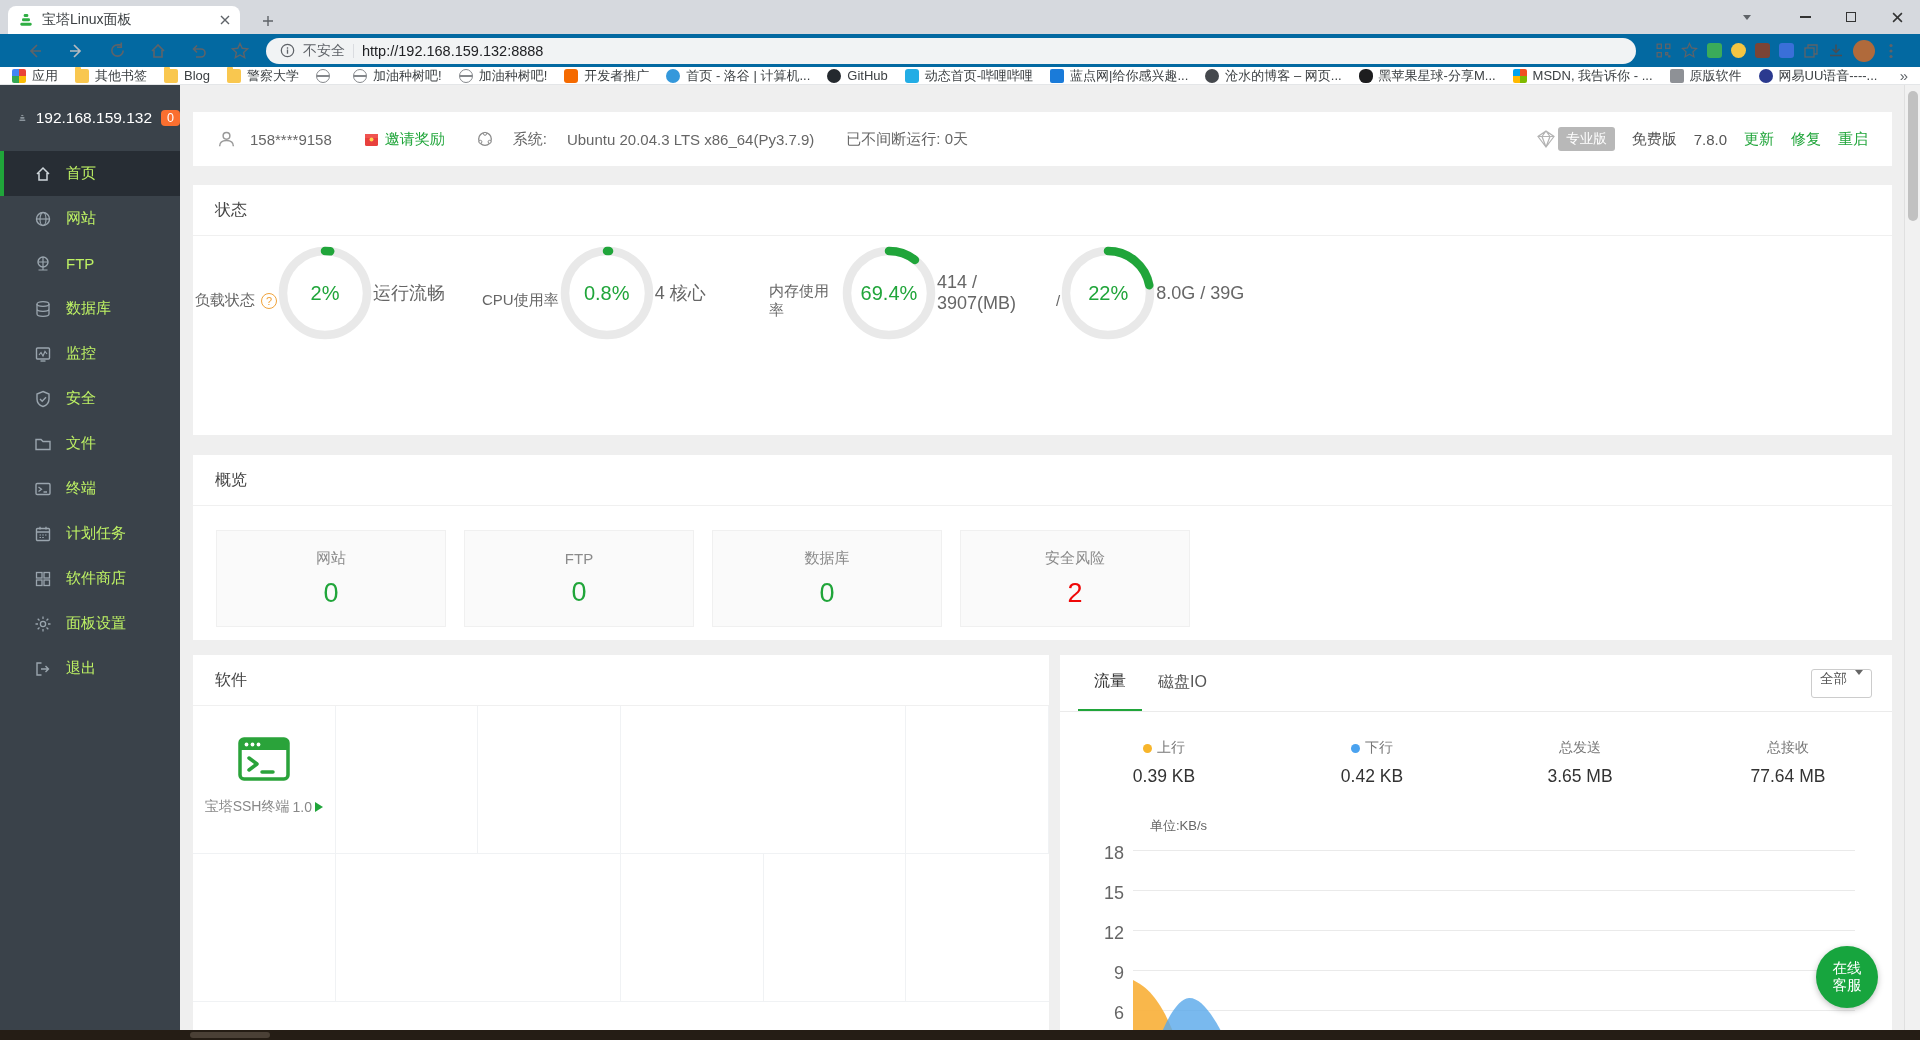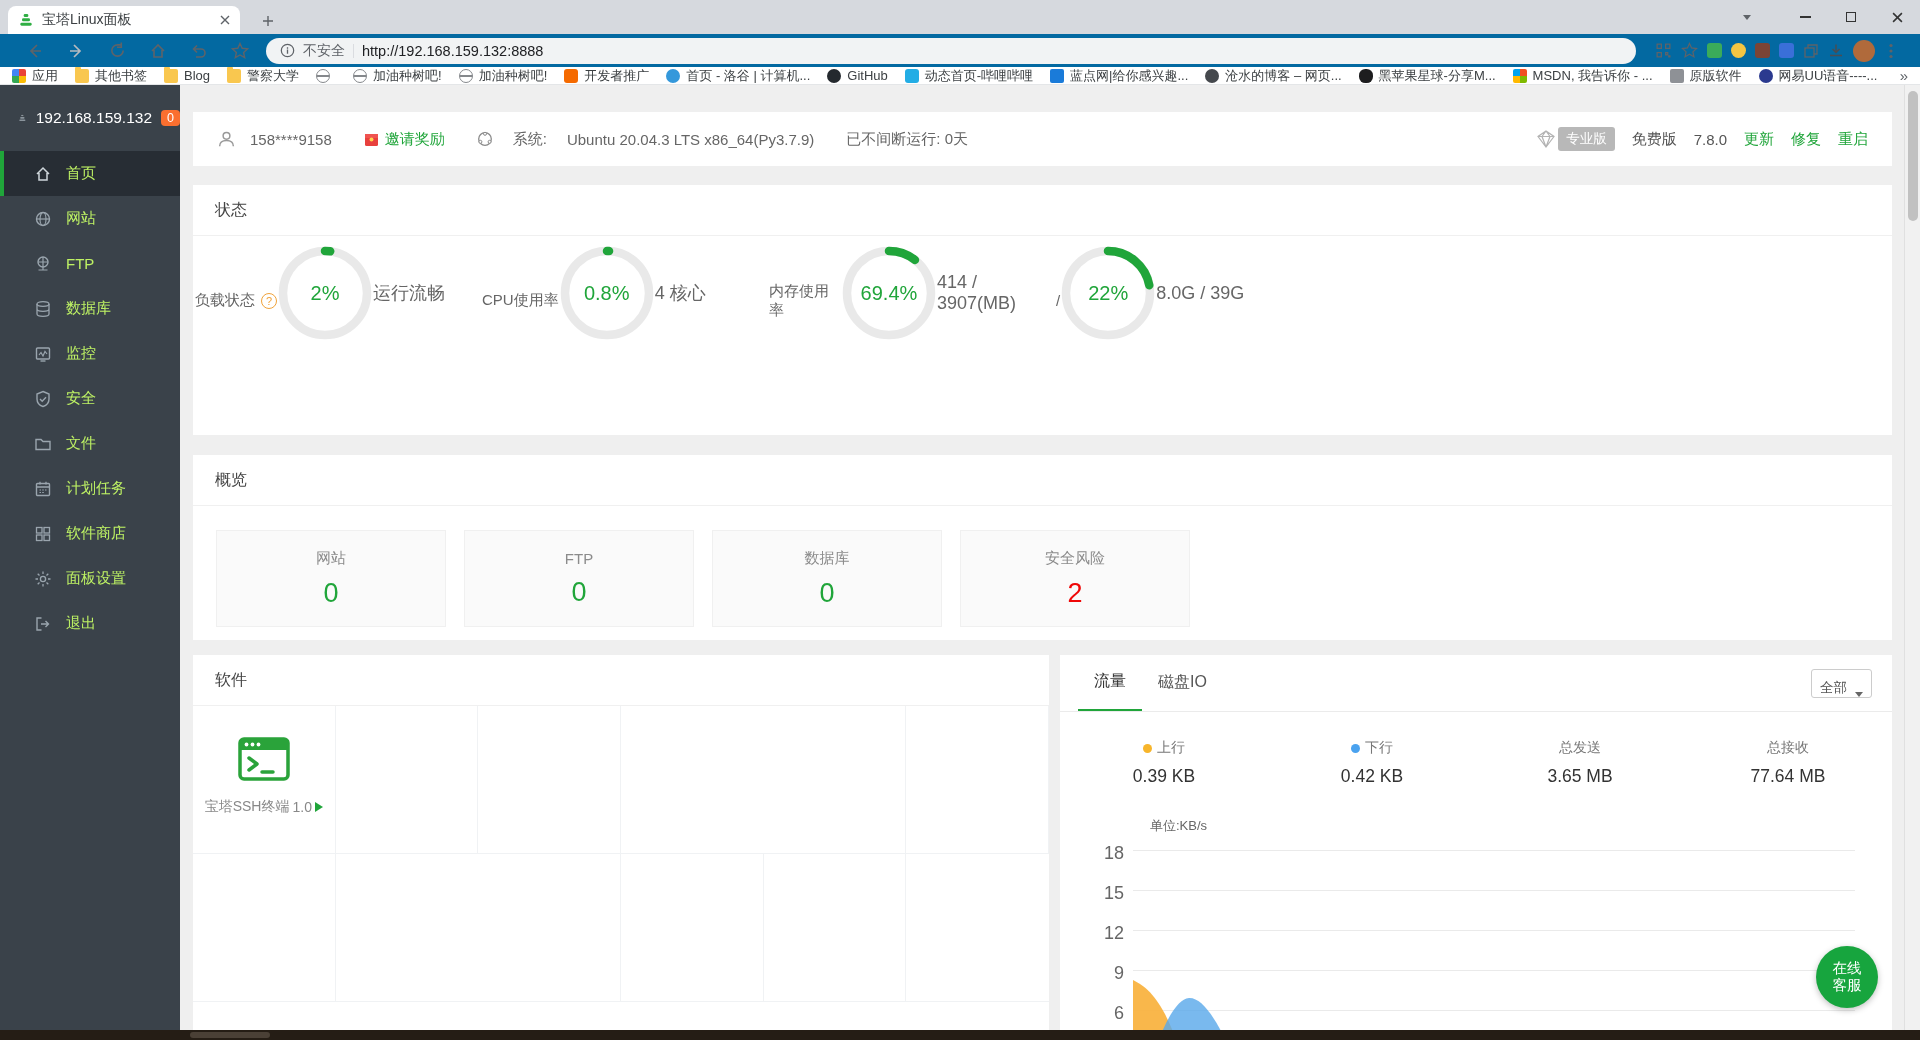--- a/index.html
+++ b/index.html
@@ -73,21 +73,21 @@
   .soft-grid{display:grid;grid-template-columns:repeat(6,1fr);grid-auto-rows:148px;height:322px}
   .soft-cell{border-right:1px solid #f0f2f4;border-bottom:1px solid #f0f2f4;display:flex;flex-direction:column;align-items:center}
   .soft-cell:nth-child(4n){border-right:none}
   .soft-name{margin-top:12px;font-size:14px;color:#888;display:flex;align-items:center;gap:3px}
   .play{width:0;height:0;border-left:8px solid #20a53a;border-top:5.5px solid transparent;border-bottom:5.5px solid transparent}
   
   .traf-card{left:1060px;top:655px;width:832px;height:375px;overflow:hidden}
   .traf-tabs{height:57px;border-bottom:1px solid #ebebeb;display:flex;align-items:flex-end;padding-left:18px;position:relative}
   .ttab{font-size:16px;padding:0 16px;height:57px;display:flex;align-items:center;color:#555;cursor:pointer}
   .ttab.active{color:#333;border-bottom:2px solid #20a53a}
-  .tsel{position:absolute;right:20px;top:14px;height:29px;border:1px solid #ccc;border-radius:3px;display:flex;align-items:flex-end;padding:0 8px;gap:8px;font-size:13.5px;color:#555;background:#fff;cursor:pointer}
+  .tsel{position:absolute;right:20px;top:14px;height:29px;border:1px solid #ccc;border-radius:3px;display:flex;align-items:flex-start;padding:0 8px;gap:8px;font-size:13.5px;color:#555;background:#fff;cursor:pointer}
   .caret{width:0;height:0;border-left:4.5px solid transparent;border-right:4.5px solid transparent;border-top:5.5px solid #666}
   .traf-stats{display:flex;margin-top:27px}
   .tstat{flex:1;display:flex;flex-direction:column;align-items:center;gap:9px}
   .tstat .lb{font-size:14px;color:#777;display:flex;align-items:center;gap:5px}
   .dot{width:9px;height:9px;border-radius:50%}
   .tstat .vl{font-size:17.5px;color:#333}
   .unit{position:absolute;left:90px;top:162px;font-size:13px;color:#666}
   .gl{position:absolute;left:73px;width:722px;border-top:1px solid #eaeaea}
   .gl-lb{position:absolute;left:28px;width:36px;text-align:right;font-size:18px;color:#666;margin-top:-8px}
   
@@ -327,20 +327,27 @@
           <path d="M9,1.5 L15,4 V9 C15,12.8 12.5,15.4 9,16.5 C5.5,15.4 3,12.8 3,9 V4 Z" stroke="#9aa5ae" stroke-width="1.4" fill="none"></path>
           <path d="M6,9 L8.2,11.2 L12,7.2" stroke="#9aa5ae" stroke-width="1.4" fill="none"></path>
         </svg>
       <span>安全</span>
     </div>
     <div class="sb-item">
       <svg width="18" height="18" viewBox="0 0 18 18">
           <path d="M2,4.5 H7 L9,6.5 H16 V14.5 H2 Z" stroke="#9aa5ae" stroke-width="1.4" fill="none"></path>
         </svg>
       <span>文件</span>
+    </div>
+    <div class="sb-item">
+      <svg width="18" height="18" viewBox="0 0 18 18">
+          <rect x="2" y="3.5" width="14" height="11" rx="1.2" stroke="#9aa5ae" stroke-width="1.4" fill="none"></rect>
+          <path d="M4.5,7 L7.5,9.3 L4.5,11.6 M9.5,12 H13" stroke="#9aa5ae" stroke-width="1.3" fill="none"></path>
+        </svg>
+      <span>终端</span>
     </div>
     <div class="sb-item">
       <svg width="18" height="18" viewBox="0 0 18 18">
           <rect x="2.5" y="3.5" width="13" height="12" rx="1" stroke="#9aa5ae" stroke-width="1.4" fill="none"></rect>
           <path d="M2.5,7 H15.5 M6,1.8 V4.5 M12,1.8 V4.5" stroke="#9aa5ae" stroke-width="1.3"></path>
           <path d="M5.5,10 H7 M8.2,10 H9.8 M11,10 H12.5 M5.5,12.5 H7 M8.2,12.5 H9.8" stroke="#9aa5ae" stroke-width="1.2"></path>
         </svg>
       <span>计划任务</span>
     </div>
     <div class="sb-item">

